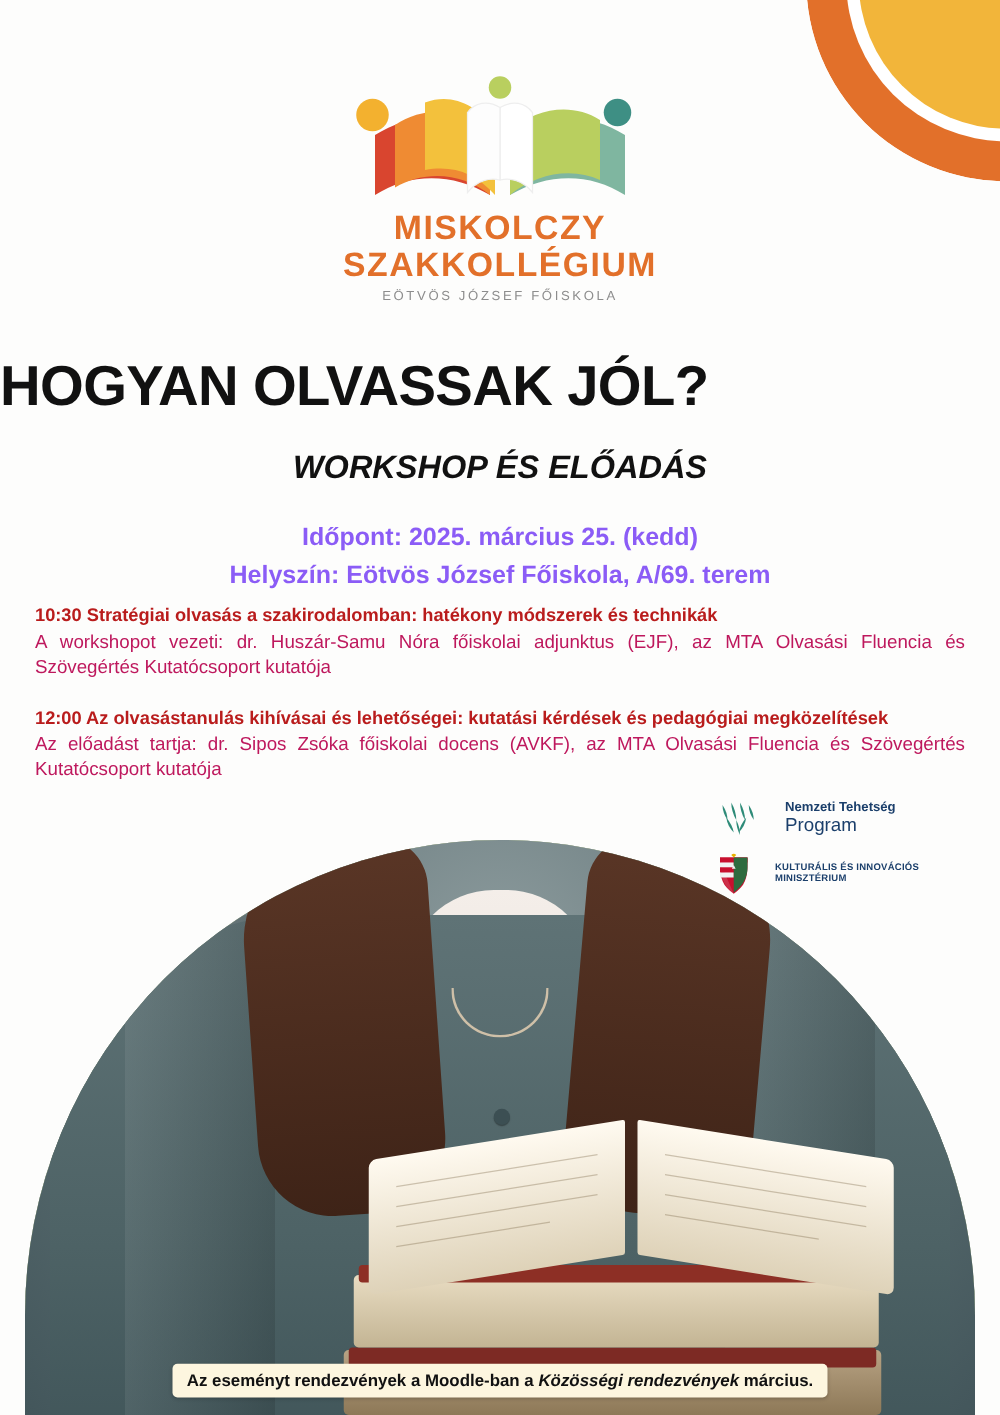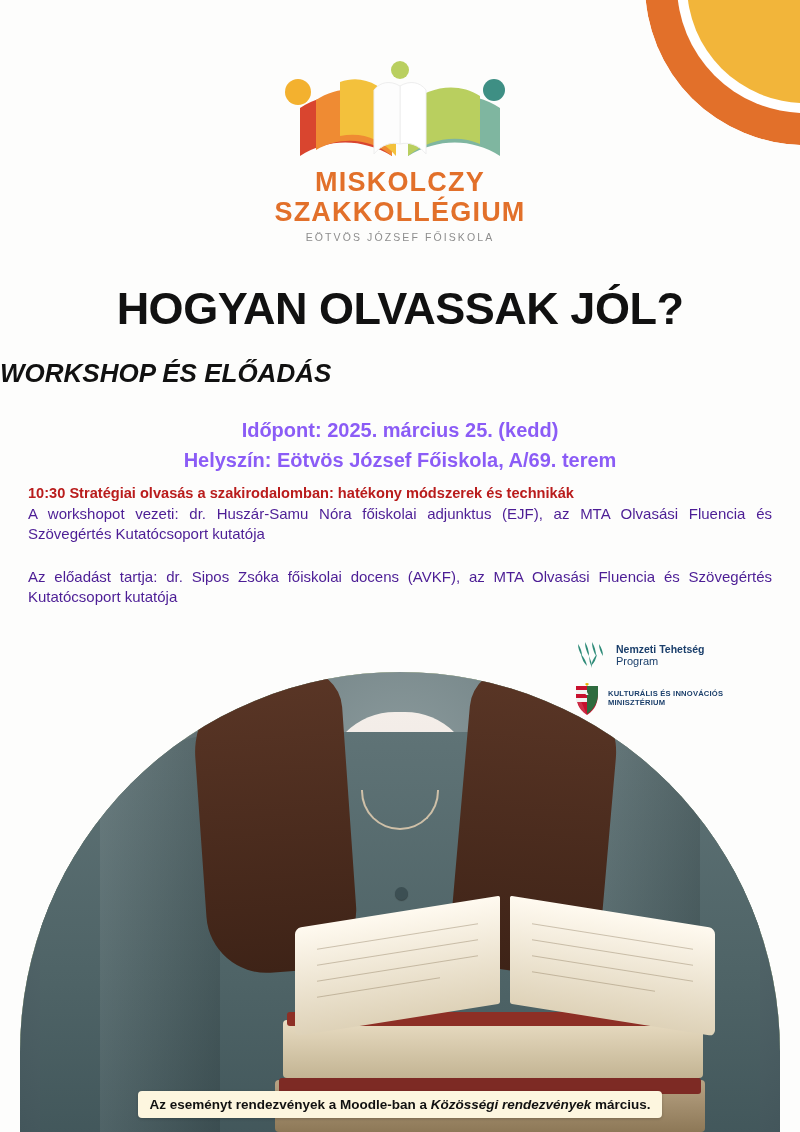--- a/index.html
+++ b/index.html
@@ -55,32 +55,31 @@
     color: #8d8d8d;
     font-weight: 400;
   }
 
   
   .headline {
     position: absolute;
     top: 283px;
     left: 0;
     width: 800px;
-    text-align: center;
     font-size: 45px;
     font-weight: 700;
     letter-spacing: -0.5px;
     color: #111111;
   }
   .subhead {
     position: absolute;
     top: 358px;
     left: 0;
     width: 800px;
-    text-align: left;
+    text-align: center;
     font-size: 26px;
     font-weight: 700;
     font-style: italic;
     color: #111111;
   }
 
   
   .meta {
     position: absolute;
     top: 415px;
@@ -103,41 +102,41 @@
   }
   .prog-item { margin-bottom: 22px; }
   .prog-title {
     font-size: 14.6px;
     font-weight: 700;
     color: #b91c1c;
     margin-bottom: 3px;
   }
   .prog-body {
     font-size: 15px;
-    color: #4c1d95;
+    color: #be185d;
     line-height: 1.35;
     text-align: justify;
   }
 
   
   .sponsors {
     position: absolute;
     top: 640px;
     right: 26px;
     width: 200px;
   }
   .sponsor-row {
     display: flex;
     align-items: center;
-    gap: 8px;
+    gap: 20px;
     margin-bottom: 12px;
   }
   .sponsor-text { line-height: 1.15; }
   .sponsor-text .l1 { font-size: 10.5px; font-weight: 700; color: #1b3f6b; }
-  .sponsor-text .l2 { font-size: 11px; color: #1b3f6b; }
+  .sponsor-text .l2 { font-size: 15px; color: #1b3f6b; }
   .sponsor-text .m1 { font-size: 7.6px; font-weight: 700; color: #1b3f6b; letter-spacing: .2px;}
   .sponsor-text .m2 { font-size: 7.6px; font-weight: 700; color: #1b3f6b; letter-spacing: .2px;}
 
   
   .photo-wrap {
     position: absolute;
     left: 20px;
     top: 672px;
     width: 760px;
     height: 460px;
@@ -313,20 +312,21 @@
     <div>Időpont: 2025. március 25. (kedd)</div>
     <div>Helyszín: Eötvös József Főiskola, A/69. terem</div>
   </div>
 
   <div class="program">
     <div class="prog-item">
       <div class="prog-title">10:30 Stratégiai olvasás a szakirodalomban: hatékony módszerek és technikák</div>
       <div class="prog-body">A workshopot vezeti: dr. Huszár-Samu Nóra főiskolai adjunktus (EJF), az MTA Olvasási Fluencia és Szövegértés Kutatócsoport kutatója</div>
     </div>
     <div class="prog-item">
+      <div class="prog-title">12:00 Az olvasástanulás kihívásai és lehetőségei: kutatási kérdések és pedagógiai megközelítések</div>
       <div class="prog-body">Az előadást tartja: dr. Sipos Zsóka főiskolai docens (AVKF), az MTA Olvasási Fluencia és Szövegértés Kutatócsoport kutatója</div>
     </div>
   </div>
 
   <div class="sponsors">
     <div class="sponsor-row">
       <svg width="34" height="30" viewBox="0 0 34 30">
         <g fill="#2e8b78">
           <path d="M4 4 q4 6 4 12 q-4-6-4-12z"></path>
           <path d="M11 2 q4 7 4 14 q-4-7-4-14z"></path>

